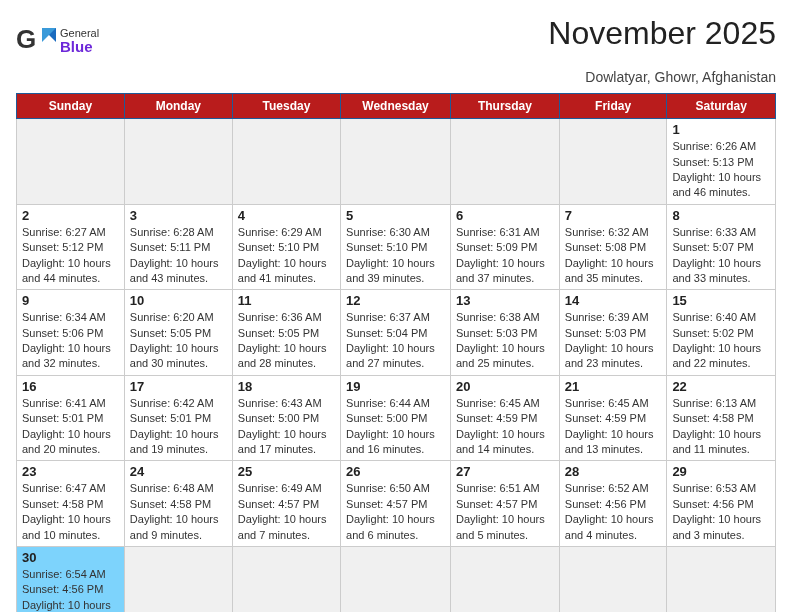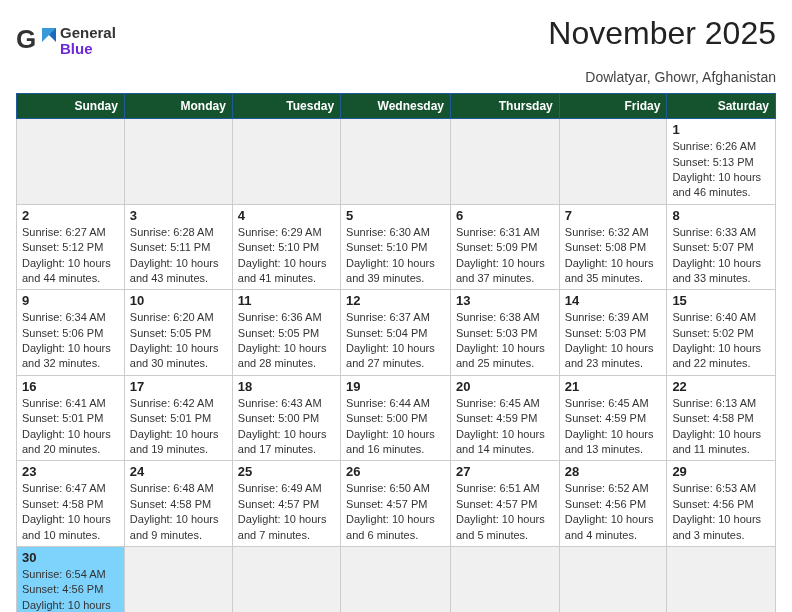--- a/index.html
+++ b/index.html
@@ -40,26 +40,26 @@
       font-size: 14px;
       color: #444;
       margin-top: 18px;
     }
     .calendar {
       width: 100%;
       border-collapse: collapse;
       border: 1px solid #ccc;
     }
     .calendar th {
-      background: #14532d;
+      background: #b91c1c;
       color: #fff;
       font-size: 12px;
       font-weight: bold;
       padding: 5px 6px;
-      text-align: right;
+      text-align: center;
       border: 1px solid #1e5a99;
     }
     .calendar td {
       vertical-align: top;
       border: 1px solid #ccc;
       padding: 3px 5px;
       font-size: 9.5px;
       color: #222;
       width: 113px;
       min-height: 70px;
@@ -97,21 +97,21 @@
         <div style="position:relative;width:42px;height:42px;">
           <svg width="42" height="42" viewBox="0 0 42 42">
 
             <text x="0" y="28" font-size="26" font-weight="bold" fill="#333" font-family="Arial">G</text>
 
             <polygon points="26,8 40,8 40,22" fill="#1a6bbf"></polygon>
             <polygon points="26,8 40,8 26,22" fill="#3a9ad9"></polygon>
           </svg>
         </div>
         <div>
-          <div style="font-size:15px;font-weight:bold;line-height:1.1;">
+          <div style="font-size:11px;font-weight:normal;line-height:1.1;">
             <span style="color:#333;">General</span>
           </div>
           <div style="font-size:15px;font-weight:bold;color:#6d28d9;line-height:1.1;">Blue</div>
         </div>
       </div>
     </div>
     <div class="title-block">
       <div class="cal-title">November 2025</div>
       <div class="cal-subtitle">Dowlatyar, Ghowr, Afghanistan</div>
     </div>

